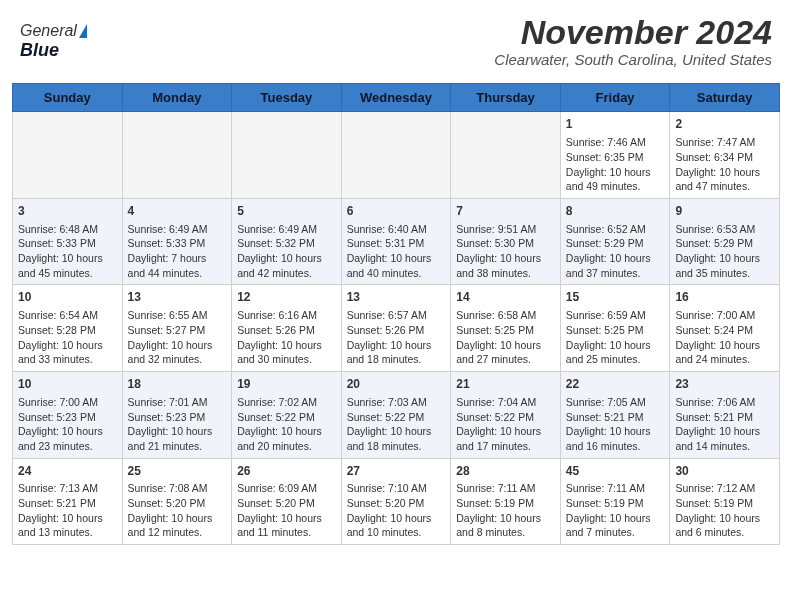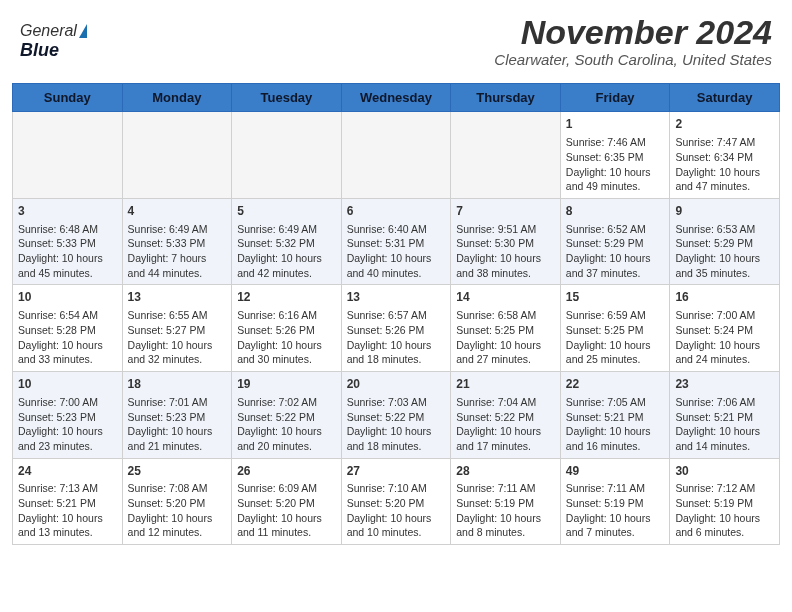--- a/index.html
+++ b/index.html
@@ -298,21 +298,21 @@
             <div>Sunset: 5:20 PM</div>
             <div>Daylight: 10 hours and 10 minutes.</div>
           </td>
           <td>
             <span class="day-num">28</span>
             <div>Sunrise: 7:11 AM</div>
             <div>Sunset: 5:19 PM</div>
             <div>Daylight: 10 hours and 8 minutes.</div>
           </td>
           <td>
-            <span class="day-num">49</span>
+            <span class="day-num">45</span>
             <div>Sunrise: 7:11 AM</div>
             <div>Sunset: 5:19 PM</div>
             <div>Daylight: 10 hours and 7 minutes.</div>
           </td>
           <td>
             <span class="day-num">30</span>
             <div>Sunrise: 7:12 AM</div>
             <div>Sunset: 5:19 PM</div>
             <div>Daylight: 10 hours and 6 minutes.</div>
           </td>

